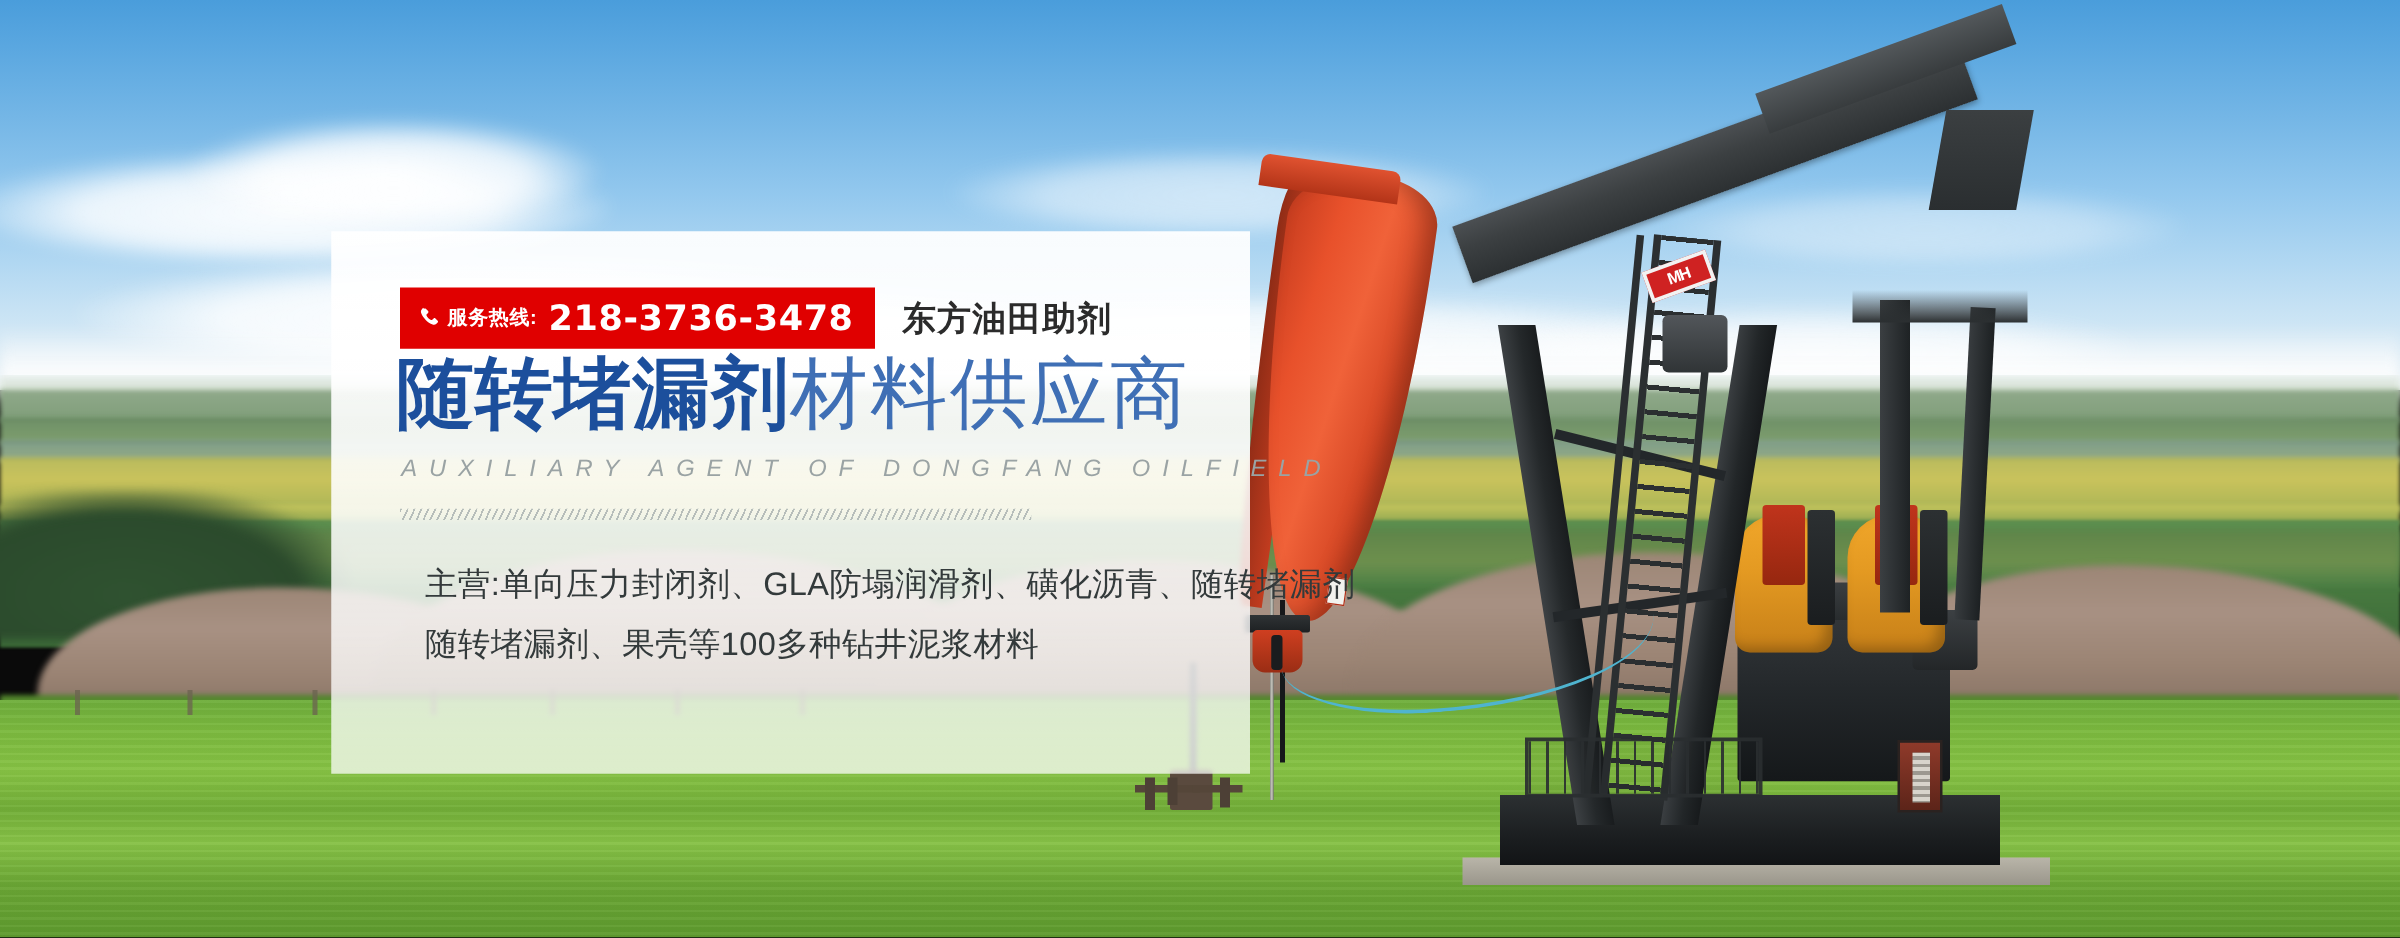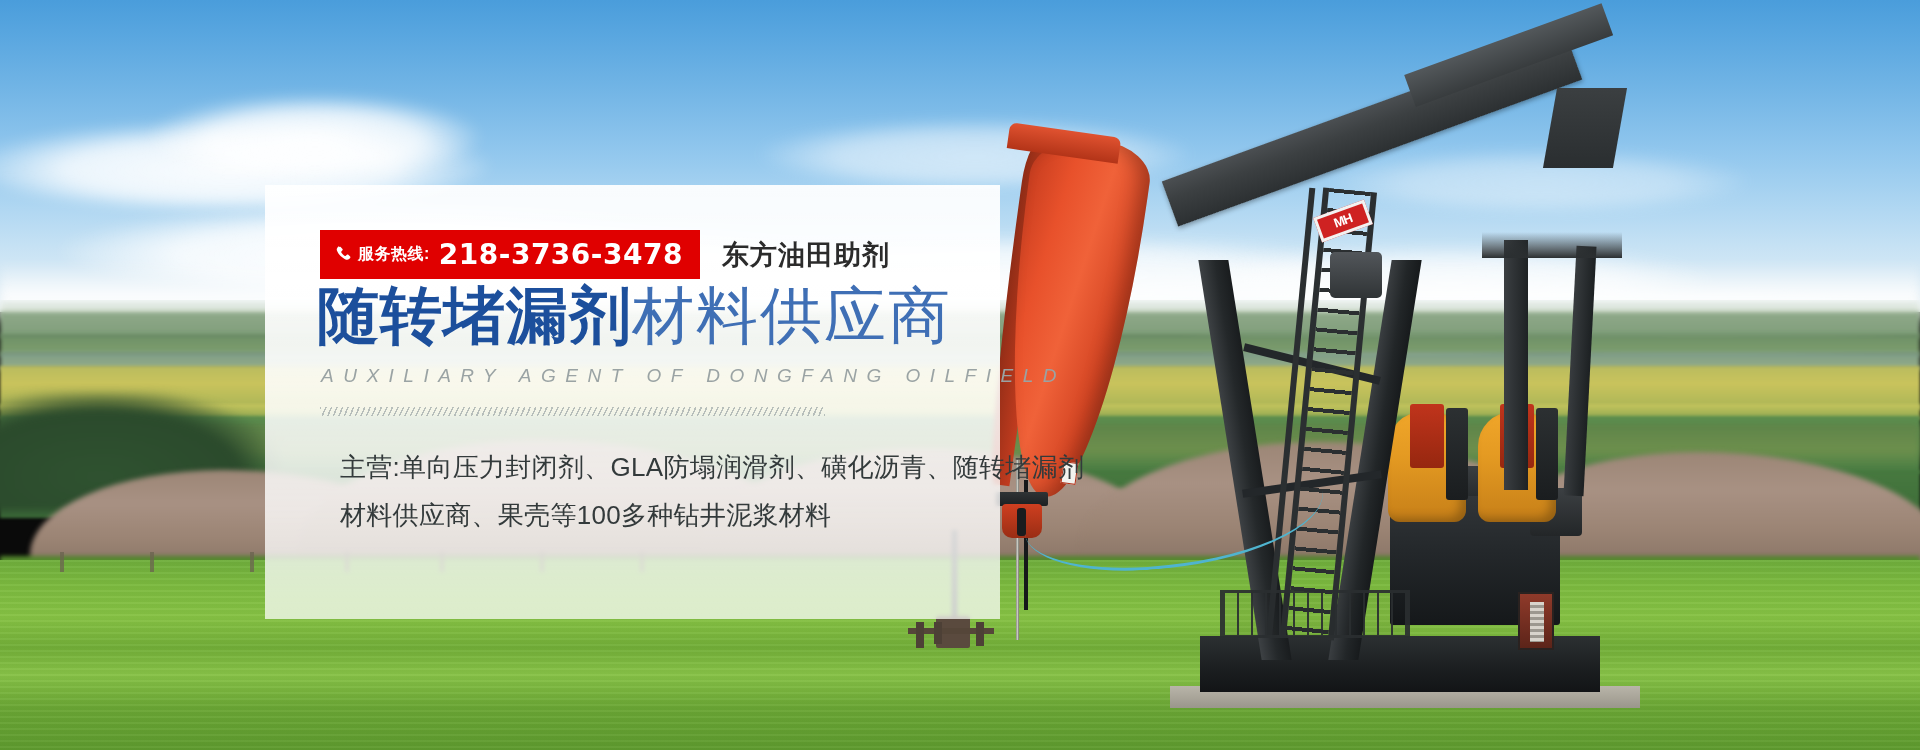--- a/index.html
+++ b/index.html
@@ -487,17 +487,17 @@
     <div class="headline">
       <span class="hl-a">随转堵漏剂</span><span class="hl-b">材料供应商</span>
     </div>
 
     <div class="sub-en">AUXILIARY AGENT OF DONGFANG OILFIELD</div>
 
     <div class="hatch"></div>
 
     <div class="desc">
       <div>主营:单向压力封闭剂、GLA防塌润滑剂、磺化沥青、随转堵漏剂</div>
-      <div>材料供应商、果壳等100多种钻井泥浆材料</div>
+      <div>随转堵漏剂、果壳等100多种钻井泥浆材料</div>
     </div>
 
   </div>
 </div>
 
 </body></html>

